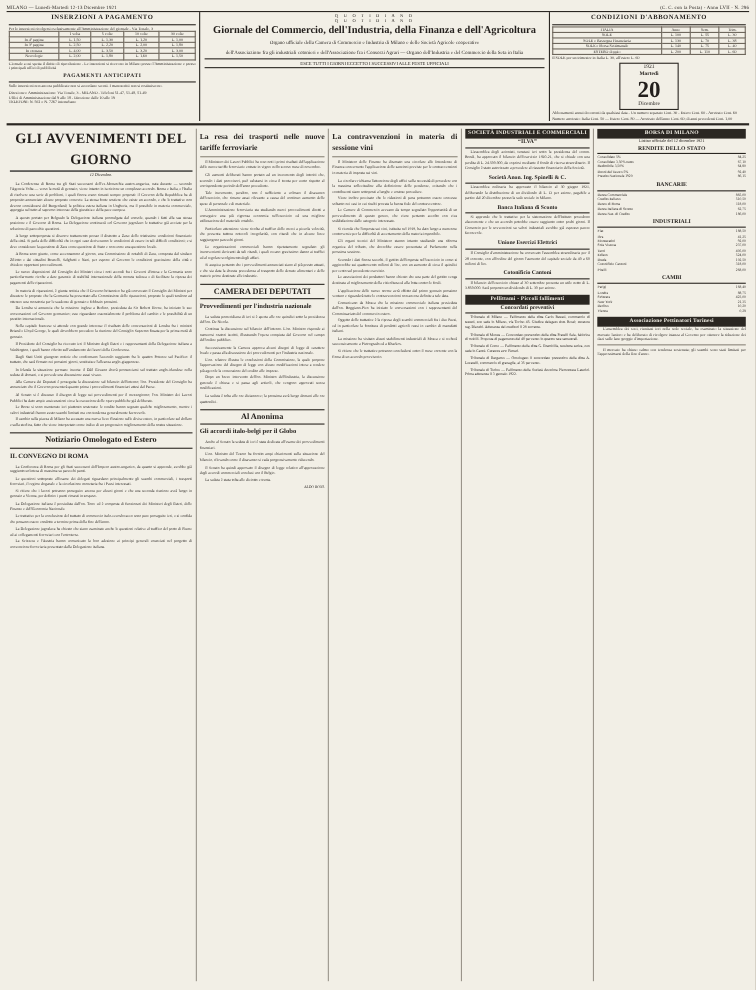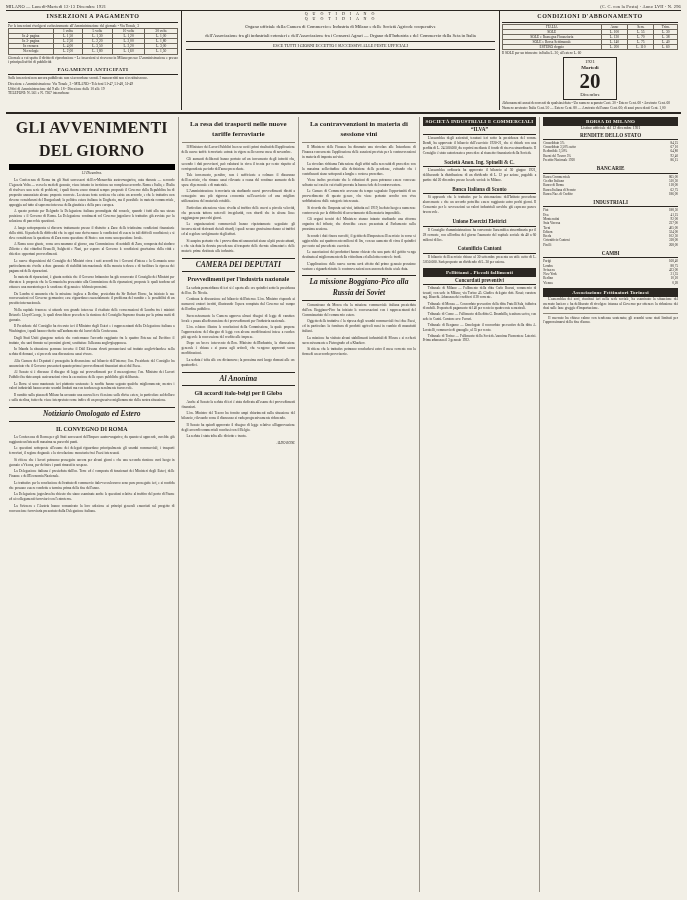--- a/index.html
+++ b/index.html
@@ -130,42 +130,40 @@
     border-right: 1px solid #9a948a;
     overflow: hidden;
   }
   .col:last-child { border-right: none; }
   .c1 { width: 172px; }
   .c2 { width: 118px; }
   .c3 { width: 118px; }
   .c4 { width: 118px; }
   .c5 { width: 140px; }
   h1.head-main {
-    font-size: 16px;
+    font-size: 13px;
     font-weight: 700;
     letter-spacing: .3px;
     text-align: center;
     margin: 0 0 1px 0;
-    border-bottom: 6px solid #000000;
+    border-bottom: 1px solid #000000;
     padding-bottom: 1px;
   }
   h2.head-sec {
     font-size: 7.5px;
     font-weight: 700;
     text-align: center;
     margin: 4px 0 2px 0;
     border-top: 1px solid #2b2722;
     border-bottom: 1px solid #2b2722;
     padding: 1px 0;
-    font-style: italic;
   }
   h3.head-min {
     font-size: 6px;
     font-weight: 700;
-    text-align: center;
     margin: 3px 0 2px 0;
   }
   .dateline { text-align:center; font-style: italic; font-size:3.8px; margin-bottom:2px;}
   p { margin: 0 0 1.5px 0; text-indent: 5px; }
   .center { text-align: center; }
   .rule-thin { border-top: 1px solid #8b8579; margin: 2px 0; }
   .fin-head {
     background: #2b2722;
     color: #f2efe6;
     font-size: 5px;
@@ -246,20 +244,21 @@
       <div class="ins-head" style="margin-top:2px;font-size:5px">PAGAMENTI ANTICIPATI</div>
       <div class="tiny">Sulle inserzioni non ancora pubblicate non si accordano sconti. I manoscritti non si restituiscono.</div>
       <div class="tiny" style="margin-top:2px">Direzione e Amministrazione: Via Tonale, 3 - MILANO - Telefoni 51-47, 51-48, 51-49</div>
       <div class="tiny">Uffici di Amministrazione dal 9 alle 18 - Direzione dalle 10 alle 19</div>
       <div class="tiny">TELEFONI: N. 561 e N. 7267 interurbano</div>
     </div>
 
     <div class="mast-center">
       <div class="mast-sub-small">Q U O T I D I A N O</div>
       <div class="mast-sub-small">Q U O T I D I A N O</div>
+      <div class="mast-sub">Giornale del Commercio, dell'Industria, della Finanza e dell'Agricoltura</div>
       <div class="mast-org">Organo ufficiale della Camera di Commercio e Industria di Milano e delle Società Agricole cooperative</div>
       <div class="mast-org">dell'Associazione fra gli industriali cotonieri e dell'Associazione fra i Consorzi Agrari — Organo dell'Industria e del Commercio della Seta in Italia</div>
       <div class="mast-foot">ESCE TUTTI I GIORNI ECCETTO I SUCCESSIVI ALLE FESTE UFFICIALI</div>
     </div>
 
     <div class="mast-col right">
       <div class="ins-head">CONDIZIONI D'ABBONAMENTO</div>
       <table class="rate-table">
         <tbody id="sub-rows">
             <tr>
@@ -381,21 +380,20 @@
           <p>Il Ministero delle Finanze ha diramato una circolare alle Intendenze di Finanza concernente l'applicazione delle sanzioni previste per le contravvenzioni in materia di imposta sui vini.</p>
           <p>La circolare richiama l'attenzione degli uffici sulla necessità di procedere con la massima sollecitudine alla definizione delle pendenze, evitando che i contribuenti siano sottoposti a lunghe e costose procedure.</p>
           <p>Viene inoltre precisato che le riduzioni di pena potranno essere concesse soltanto nei casi in cui risulti provata la buona fede del contravventore.</p>
           <p>Le Camere di Commercio avevano da tempo segnalato l'opportunità di un provvedimento di questo genere, che viene pertanto accolto con viva soddisfazione dalle categorie interessate.</p>
           <p>Si ricorda che l'imposta sui vini, istituita nel 1919, ha dato luogo a numerose controversie per la difficoltà di accertamento della materia imponibile.</p>
           <p>Gli organi tecnici del Ministero stanno intanto studiando una riforma organica del tributo, che dovrebbe essere presentata al Parlamento nella prossima sessione.</p>
           <p>Secondo i dati finora raccolti, il gettito dell'imposta nell'esercizio in corso si aggirerebbe sui quattrocento milioni di lire, con un aumento di circa il quindici per cento sul precedente esercizio.</p>
           <p>Le associazioni dei produttori hanno chiesto che una parte del gettito venga destinata al miglioramento della viticoltura ed alla lotta contro le frodi.</p>
           <p>L'applicazione delle nuove norme avrà effetto dal primo gennaio prossimo venturo e riguarderà tutte le contravvenzioni non ancora definite a tale data.</p>
         </div>
-      <h2 class="head-sec">La missione Boggiano-Pico alla Russia dei Soviet</h2>
       <div id="c3b-paras">
           <p>Comunicano da Mosca che la missione commerciale italiana presieduta dall'on. Boggiano-Pico ha iniziato le conversazioni con i rappresentanti del Commissariato del commercio estero.</p>
           <p>Oggetto delle trattative è la ripresa degli scambi commerciali fra i due Paesi, ed in particolare la fornitura di prodotti agricoli russi in cambio di manufatti italiani.</p>
           <p>La missione ha visitato alcuni stabilimenti industriali di Mosca e si recherà successivamente a Pietrogrado ed a Kharkov.</p>
           <p>Si ritiene che le trattative potranno concludersi entro il mese corrente con la firma di un accordo provvisorio.</p>
         </div>
     </div>
 
     <div class="col c4">
       <div class="fin-head">SOCIETÀ INDUSTRIALI E COMMERCIALI</div>

